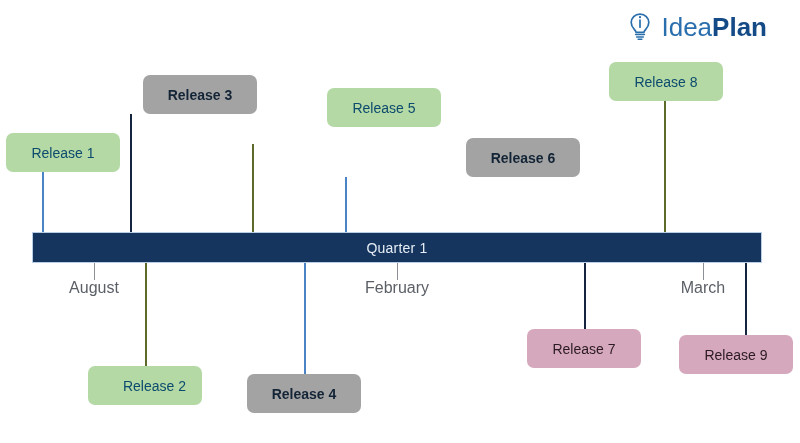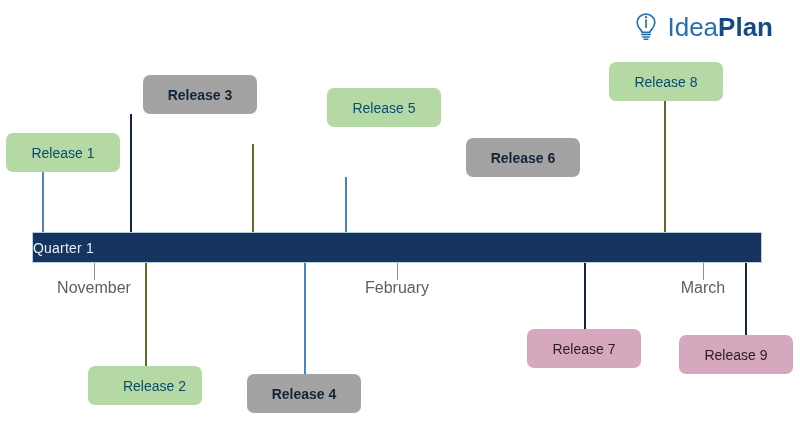--- a/index.html
+++ b/index.html
@@ -25,21 +25,21 @@
     left: 28px;
     top: 14px;
     font-size: 25px;
     letter-spacing: 0.2px;
     color: #1d3557;
     font-weight: 400;
     white-space: nowrap;
   }
   #brand-logo {
     position: absolute;
-    right: 27px;
+    right: 33px;
     top: 12px;
     display: flex;
     align-items: flex-start;
     gap: 8px;
   }
   #brand-logo .bulb-wrap {
     width: 26px;
     height: 30px;
     display: block;
   }
@@ -61,21 +61,21 @@
     background: #15355f;
     border: 1px solid #b9cde4;
     box-sizing: border-box;
   }
   #timeline-bar-label {
     position: absolute;
     left: 0;
     right: 0;
     top: 50%;
     transform: translateY(-50%);
-    text-align: left;
+    text-align: center;
     color: #e8eef6;
     font-size: 14px;
     letter-spacing: 0.2px;
   }
 
   
   .month-group { position: absolute; }
   .month-tick {
     position: absolute;
     top: 0;
@@ -149,21 +149,21 @@
       <div class="connector" style="left: 745px; background: rgb(22, 37, 63); top: 261px; height: 74px;"></div>
     </div>
 
   <div id="timeline-bar">
     <div id="timeline-bar-label">Quarter 1</div>
   </div>
 
   <div id="month-layer">
       <div class="month-group" style="left: 34px; top: 263px; width: 120px;">
         <div class="month-tick"></div>
-        <div class="month-label">November</div>
+        <div class="month-label">August</div>
       </div>
       <div class="month-group" style="left: 337px; top: 263px; width: 120px;">
         <div class="month-tick"></div>
         <div class="month-label">February</div>
       </div>
       <div class="month-group" style="left: 643px; top: 263px; width: 120px;">
         <div class="month-tick"></div>
         <div class="month-label">March</div>
       </div>
     </div>

